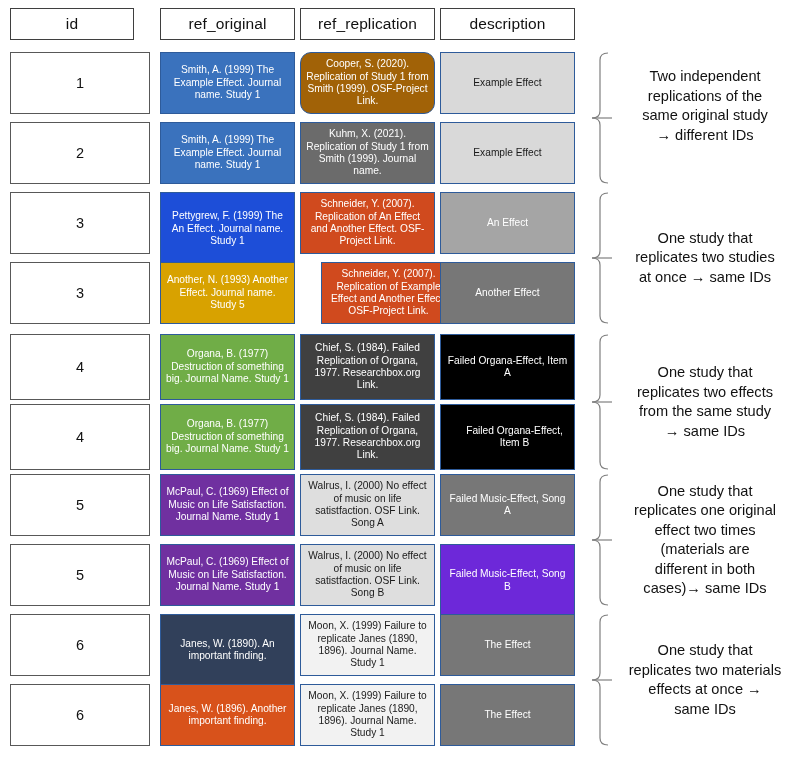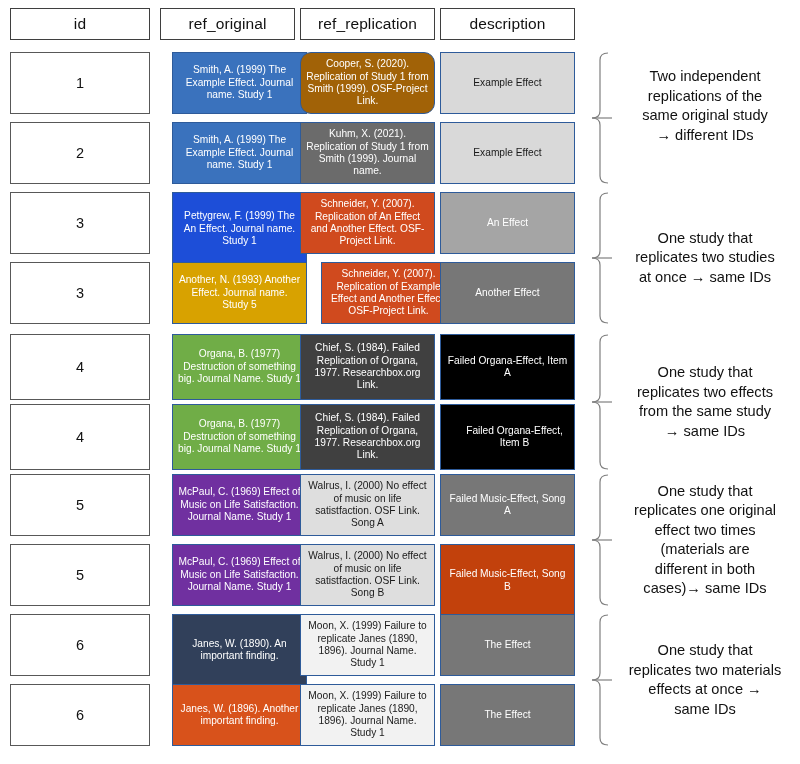--- a/index.html
+++ b/index.html
@@ -37,21 +37,21 @@
     border: 1.4px solid #3f3f3f;
     background: #ffffff;
     box-sizing: border-box;
     display: flex;
     align-items: center;
     justify-content: center;
     font-size: 15.5px;
     color: #111111;
     letter-spacing: .1px;
   }
-  .hdr-id   { left: 10px;  width: 140px; }
+  .hdr-id   { left: 10px;  width: 124px; }
   .hdr-orig { left: 160px; width: 135px; }
   .hdr-rep  { left: 300px; width: 135px; }
   .hdr-desc { left: 440px; width: 135px; }
 
   
   .row {
     position: absolute;
     left: 0;
     width: 800px;
   }
@@ -71,21 +71,21 @@
 
   .cell-id {
     left: 10px;
     width: 140px;
     border: 1.6px solid #585858;
     background: #ffffff;
     color: #111111;
     font-size: 14.5px;
     line-height: 16px;
   }
-  .cell-orig { left: 160px; width: 135px; border: 1px solid #2e5b9a; margin-left: 12px; }
+  .cell-orig { left: 160px; width: 135px; border: 1px solid #2e5b9a; }
   .cell-rep  { left: 300px; width: 135px; border: 1px solid #2e5b9a; }
   .cell-desc { left: 440px; width: 135px; border: 1px solid #2e5b9a; }
 
   
   .brace {
     position: absolute;
     left: 586px;
     width: 26px;
     pointer-events: none;
   }
@@ -157,21 +157,21 @@
       <div class="row" style="top: 474px; height: 62px;">
         <div class="cell cell-id" style="height: 62px;">5</div>
         <div class="cell cell-orig" style="height: 62px; background: rgb(112, 48, 160); color: rgb(255, 255, 255);">McPaul, C. (1969) Effect of Music on Life Satisfaction. Journal Name. Study 1</div>
         <div class="cell cell-rep" style="height: 62px; background: rgb(222, 222, 222); color: rgb(26, 26, 26);">Walrus, I. (2000) No effect of music on life satistfaction. OSF Link. Song A</div>
         <div class="cell cell-desc" style="height: 62px; background: rgb(119, 119, 119); color: rgb(255, 255, 255);">Failed Music-Effect, Song A</div>
       </div>
       <div class="row" style="top: 544px; height: 62px;">
         <div class="cell cell-id" style="height: 62px;">5</div>
         <div class="cell cell-orig" style="height: 62px; background: rgb(112, 48, 160); color: rgb(255, 255, 255);">McPaul, C. (1969) Effect of Music on Life Satisfaction. Journal Name. Study 1</div>
         <div class="cell cell-rep" style="height: 62px; background: rgb(222, 222, 222); color: rgb(26, 26, 26);">Walrus, I. (2000) No effect of music on life satistfaction. OSF Link. Song B</div>
-        <div class="cell cell-desc" style="height: 73px; background: #c2410c; color: rgb(255, 255, 255);">Failed Music-Effect, Song B</div>
+        <div class="cell cell-desc" style="height: 73px; background: #6d28d9; color: rgb(255, 255, 255);">Failed Music-Effect, Song B</div>
       </div>
       <div class="row" style="top: 614px; height: 62px;">
         <div class="cell cell-id" style="height: 62px;">6</div>
         <div class="cell cell-orig" style="height: 72px; background: rgb(49, 64, 90); color: rgb(255, 255, 255);">Janes, W. (1890). An important finding.</div>
         <div class="cell cell-rep" style="height: 62px; background: rgb(242, 242, 242); color: rgb(26, 26, 26);">Moon, X. (1999) Failure to replicate Janes (1890, 1896). Journal Name. Study 1</div>
         <div class="cell cell-desc" style="height: 62px; background: rgb(119, 119, 119); color: rgb(255, 255, 255);">The Effect</div>
       </div>
       <div class="row" style="top: 684px; height: 62px;">
         <div class="cell cell-id" style="height: 62px;">6</div>
         <div class="cell cell-orig" style="height: 62px; background: rgb(216, 82, 27); color: rgb(255, 255, 255);">Janes, W. (1896). Another important finding.</div>

